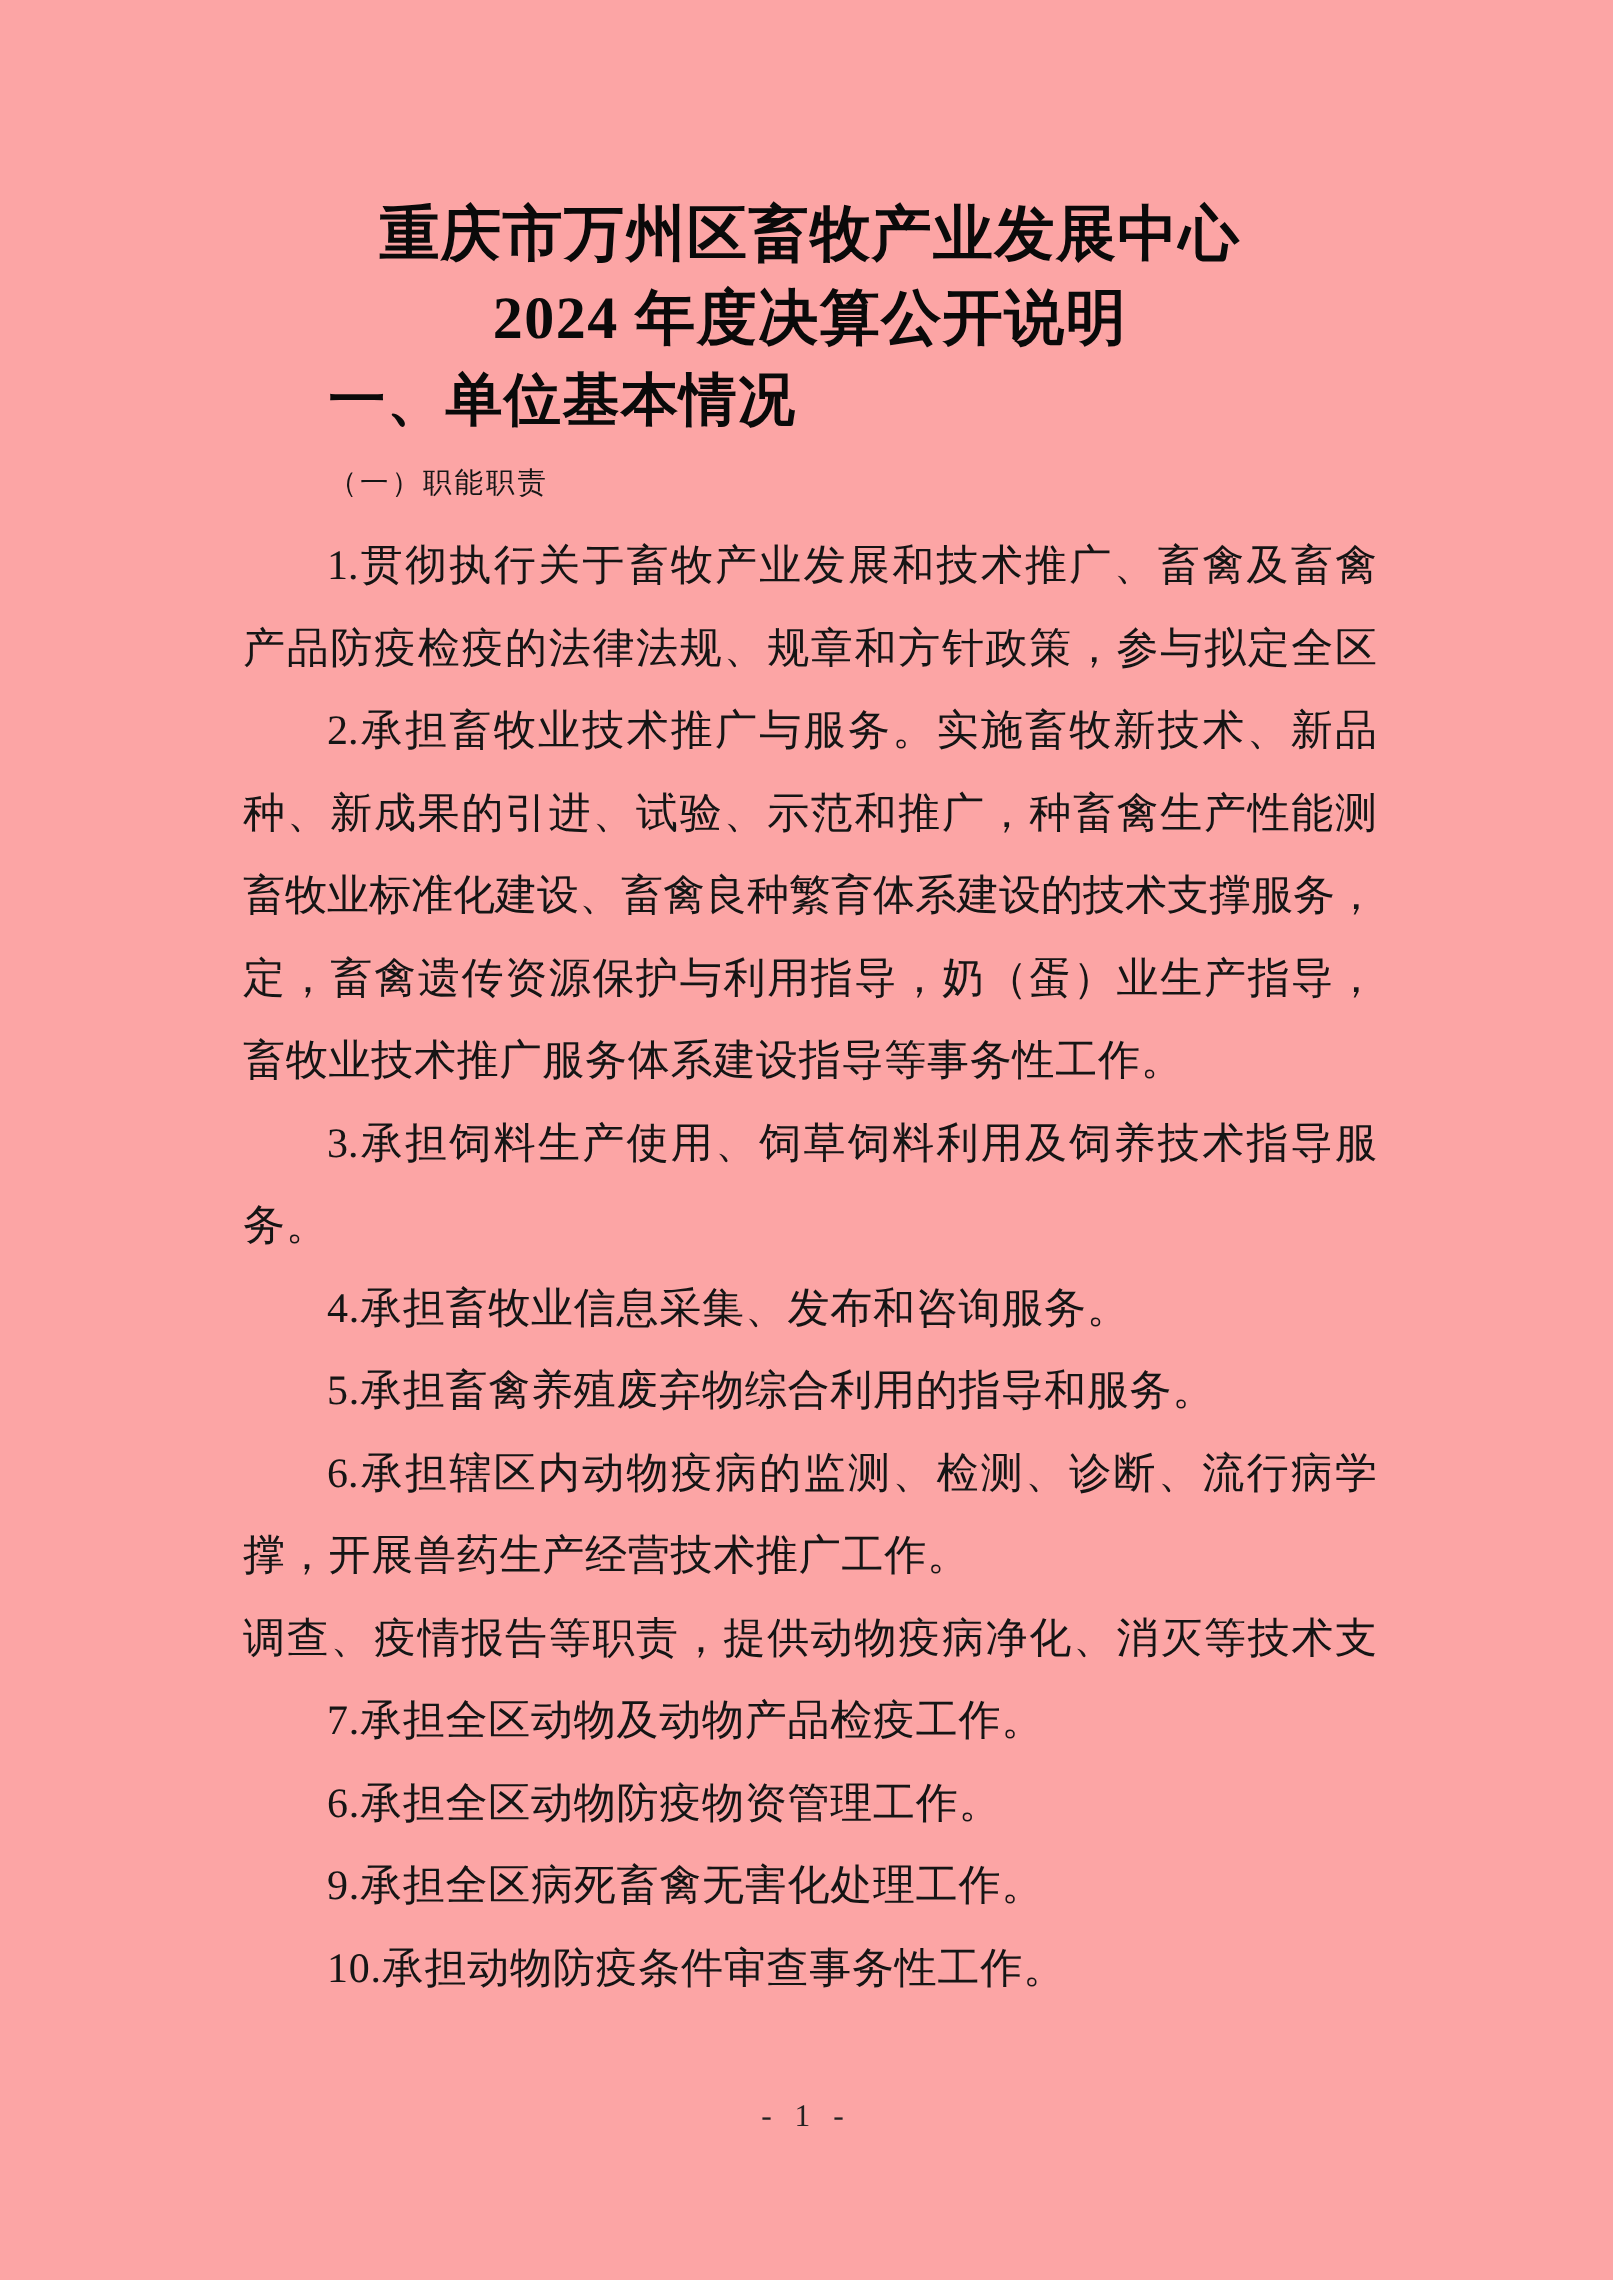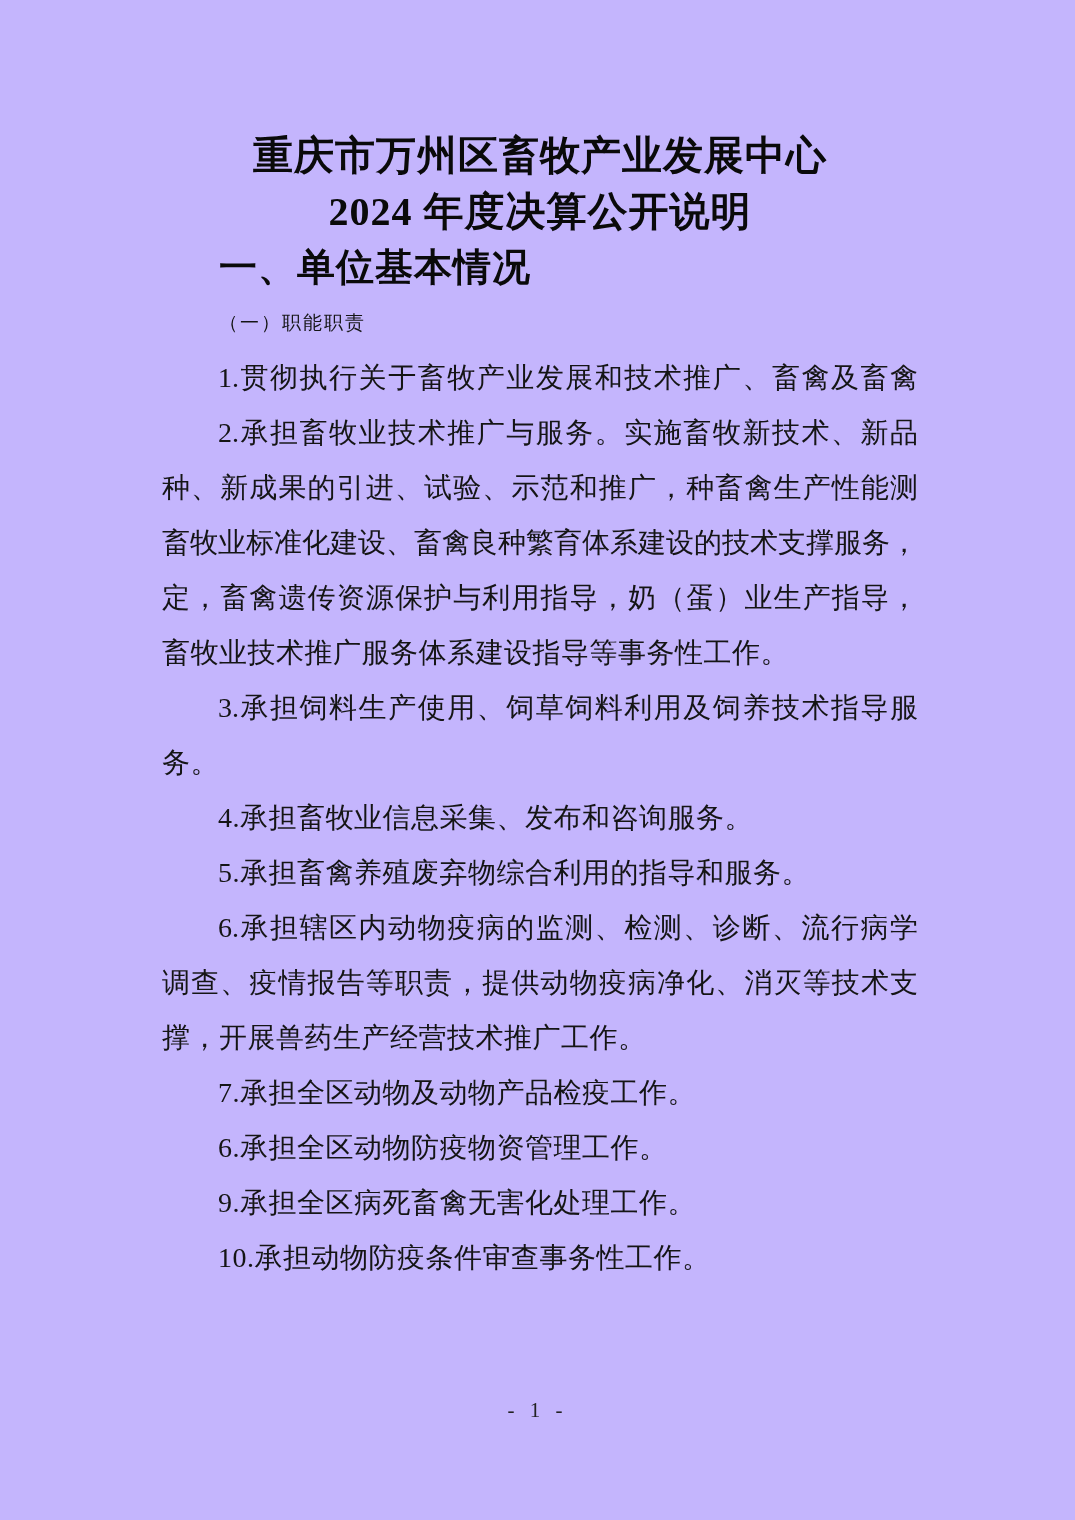--- a/index.html
+++ b/index.html
@@ -11,21 +11,21 @@
     font-family: "Liberation Serif", "DejaVu Serif", serif;
     color: #111111;
     overflow: hidden;
   }
   .page {
     position: absolute;
     top: 0; left: 0;
     width: 1075px;
     height: 1520px;
     padding: 128px 157px 0 162px;
-    background: #c4b5fd;
+    background: #fca5a5;
   }
   .title-block {
     text-align: center;
     font-weight: bold;
     font-size: 40px;
     line-height: 56px;
     letter-spacing: 1px;
     color: #0a0a0a;
   }
   .section-heading {
@@ -81,32 +81,33 @@
     <div>重庆市万州区畜牧产业发展中心</div>
     <div>2024 年度决算公开说明</div>
   </div>
 
   <div class="section-heading">一、单位基本情况</div>
 
   <div class="sub-heading">（一）职能职责</div>
 
   <div class="body-text">
     <div class="line indent justify">1.贯彻执行关于畜牧产业发展和技术推广、畜禽及畜禽</div>
+    <div class="line justify">产品防疫检疫的法律法规、规章和方针政策，参与拟定全区</div>
     <div class="line indent justify">2.承担畜牧业技术推广与服务。实施畜牧新技术、新品</div>
     <div class="line justify">种、新成果的引进、试验、示范和推广，种畜禽生产性能测</div>
     <div class="line justify">畜牧业标准化建设、畜禽良种繁育体系建设的技术支撑服务，</div>
     <div class="line justify">定，畜禽遗传资源保护与利用指导，奶（蛋）业生产指导，</div>
     <div class="line">畜牧业技术推广服务体系建设指导等事务性工作。</div>
     <div class="line indent justify">3.承担饲料生产使用、饲草饲料利用及饲养技术指导服</div>
     <div class="line">务。</div>
     <div class="line indent">4.承担畜牧业信息采集、发布和咨询服务。</div>
     <div class="line indent">5.承担畜禽养殖废弃物综合利用的指导和服务。</div>
     <div class="line indent justify">6.承担辖区内动物疫病的监测、检测、诊断、流行病学</div>
+    <div class="line">撑，开展兽药生产经营技术推广工作。</div>
     <div class="line justify">调查、疫情报告等职责，提供动物疫病净化、消灭等技术支</div>
-    <div class="line">撑，开展兽药生产经营技术推广工作。</div>
     <div class="line indent">7.承担全区动物及动物产品检疫工作。</div>
     <div class="line indent">6.承担全区动物防疫物资管理工作。</div>
     <div class="line indent">9.承担全区病死畜禽无害化处理工作。</div>
     <div class="line indent">10.承担动物防疫条件审查事务性工作。</div>
   </div>
 
   <div class="footer">- 1 -</div>
 
 </div>
 

